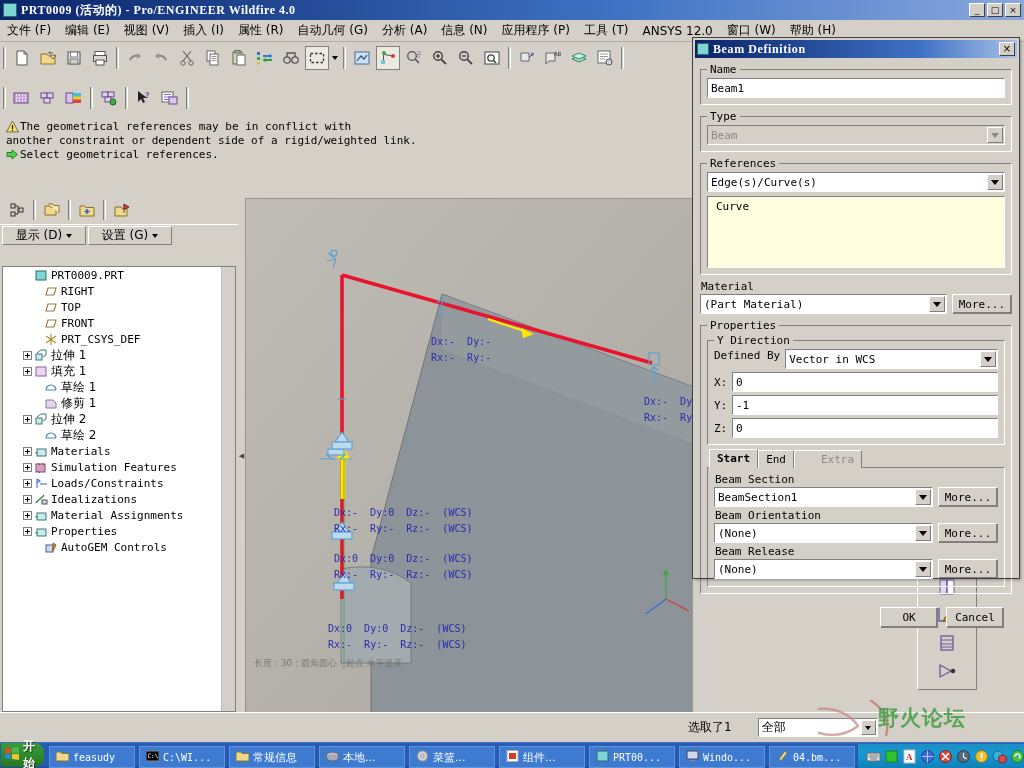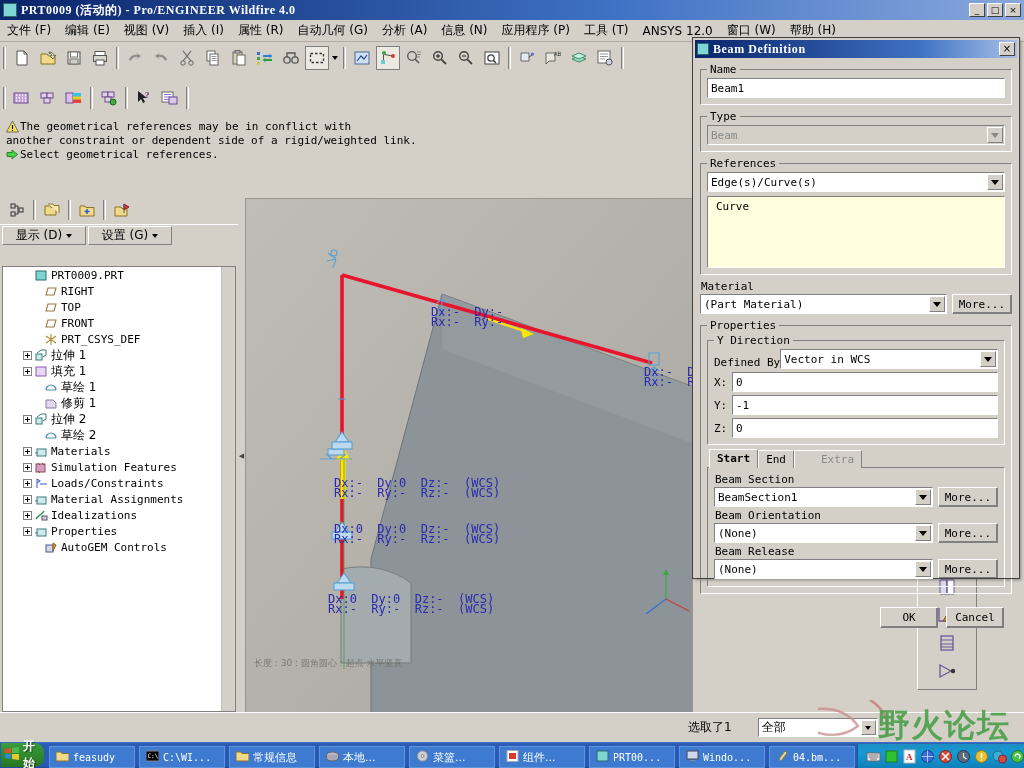--- a/index.html
+++ b/index.html
@@ -131,21 +131,21 @@
     position: absolute; left: 245px; top: 198px; width: 448px; height: 518px;
     background: #b8b5ae; overflow: hidden; border: 1px solid #9a968e;
   }
   .vp-split {
     position: absolute; left: 238px; top: 196px; width: 7px; height: 520px;
     background: #d4d0c8; display:flex; align-items:center; justify-content:center;
   }
   .vp-split::after { content:"\25C0"; font-size: 7px; color:#444; }
   .vp-label {
     position: absolute; font-family: "DejaVu Sans Mono", monospace;
-    font-size: 12px; color: #2a2ab0; white-space: pre; line-height: 10px;
+    font-size: 10px; color: #2a2ab0; white-space: pre; line-height: 16px; margin-top: 27px;
   }
   .vp-note {
     position: absolute; left: 8px; bottom: 45px;
     font-family: "DejaVu Sans", sans-serif; font-size: 9px; color: #6a6a62;
     opacity: .8; white-space: nowrap;
   }
 
   
   .righttools {
     position: absolute; left: 917px; top: 570px; width: 60px; height: 120px;
@@ -177,21 +177,21 @@
   }
   .sb-combo .dd::after { content:""; border-left:3px solid transparent; border-right:3px solid transparent; border-top:4px solid #000; }
 
   
   .watermark {
     position: absolute; left: 818px; top: 700px; width: 206px; height: 46px;
     pointer-events: none; overflow: hidden;
   }
   .wm-text {
     position: absolute; left: 60px; top: 4px;
-    font-family: "DejaVu Sans", sans-serif; font-size: 32px; font-weight: bold;
+    font-family: "DejaVu Sans", sans-serif; font-size: 21px; font-weight: bold;
     color: #4aa04a; letter-spacing: 1px; opacity: .9;
   }
 
   
   .taskbar {
     position: absolute; left: 0; top: 742px; width: 1024px; height: 26px;
     background: linear-gradient(to bottom, #3f72c4 0%, #2b5bb5 8%, #245ab5 90%, #1c4a9e 100%);
     display: flex; align-items: flex-end;
   }
   .startbtn {
@@ -285,21 +285,21 @@
     background: #d4d0c8;
     border: 1px solid #fff; border-right-color:#808080; border-bottom-color:#808080;
     box-shadow: inset -1px -1px 0 #808080;
     font-family: "DejaVu Sans Mono", monospace; font-size: 11px; color: #000;
     display: flex; align-items: center; justify-content: center;
   }
   .xyz-row { display: flex; align-items: center; gap: 4px; margin-top: 3px; }
   .xyz-row .k {
     width: 14px; font-family: "DejaVu Sans Mono", monospace; font-size: 11px;
   }
-  .defby { display: flex; align-items: flex-end; }
+  .defby { display: flex; align-items: flex-start; gap: 5px; }
   .defby .k { font-family: "DejaVu Sans Mono", monospace; font-size: 11px; white-space: nowrap; }
   .tabs { display: flex; align-items: flex-end; margin: 4px 0 0 2px; height: 19px; }
   .tab {
     padding: 1px 7px 2px 7px; height: 18px;
     font-family: "DejaVu Sans Mono", monospace; font-size: 11px;
     border: 1px solid #fff; border-right-color:#808080; border-bottom: none;
     background: #d4d0c8;
     display: flex; align-items: center;
   }
   .tab.sel { height: 19px; border-top-color:#fff; font-weight: bold; }
@@ -752,33 +752,33 @@
         <span class="tico"><svg width="14" height="13" viewBox="0 0 14 13">
               <path d="M3 2v9M3 2l3 2-3 2" fill="none" stroke="#4a6ad8" stroke-width="1.1"></path>
               <path d="M6 7h7" stroke="#4a6ad8" stroke-width="1.1"></path>
             </svg></span>
         <span>Loads/Constraints</span>
       </div>
 
       <div class="tnode">
         <span class="exp"></span>
         <span class="tico"><svg width="14" height="13" viewBox="0 0 14 13">
+              <path d="M2 10c2-4 6-4 8-8" fill="none" stroke="#2a8a4a" stroke-width="1.4"></path>
+              <rect x="8" y="7" width="5" height="4" fill="#cfcfe8" stroke="#555"></rect>
+            </svg></span>
+        <span>Idealizations</span>
+      </div>
+
+      <div class="tnode">
+        <span class="exp"></span>
+        <span class="tico"><svg width="14" height="13" viewBox="0 0 14 13">
               <rect x="3" y="4" width="9" height="7" fill="#cfe8e8" stroke="#3a7a7a"></rect>
               <path d="M1 8h3" stroke="#3a7a7a"></path>
             </svg></span>
         <span>Material Assignments</span>
-      </div>
-
-      <div class="tnode">
-        <span class="exp"></span>
-        <span class="tico"><svg width="14" height="13" viewBox="0 0 14 13">
-              <path d="M2 10c2-4 6-4 8-8" fill="none" stroke="#2a8a4a" stroke-width="1.4"></path>
-              <rect x="8" y="7" width="5" height="4" fill="#cfcfe8" stroke="#555"></rect>
-            </svg></span>
-        <span>Idealizations</span>
       </div>
 
       <div class="tnode">
         <span class="exp"></span>
         <span class="tico"><svg width="14" height="13" viewBox="0 0 14 13">
               <rect x="3" y="4" width="9" height="7" fill="#cfe8e8" stroke="#3a7a7a"></rect>
               <path d="M1 8h3" stroke="#3a7a7a"></path>
             </svg></span>
         <span>Properties</span>
       </div>

